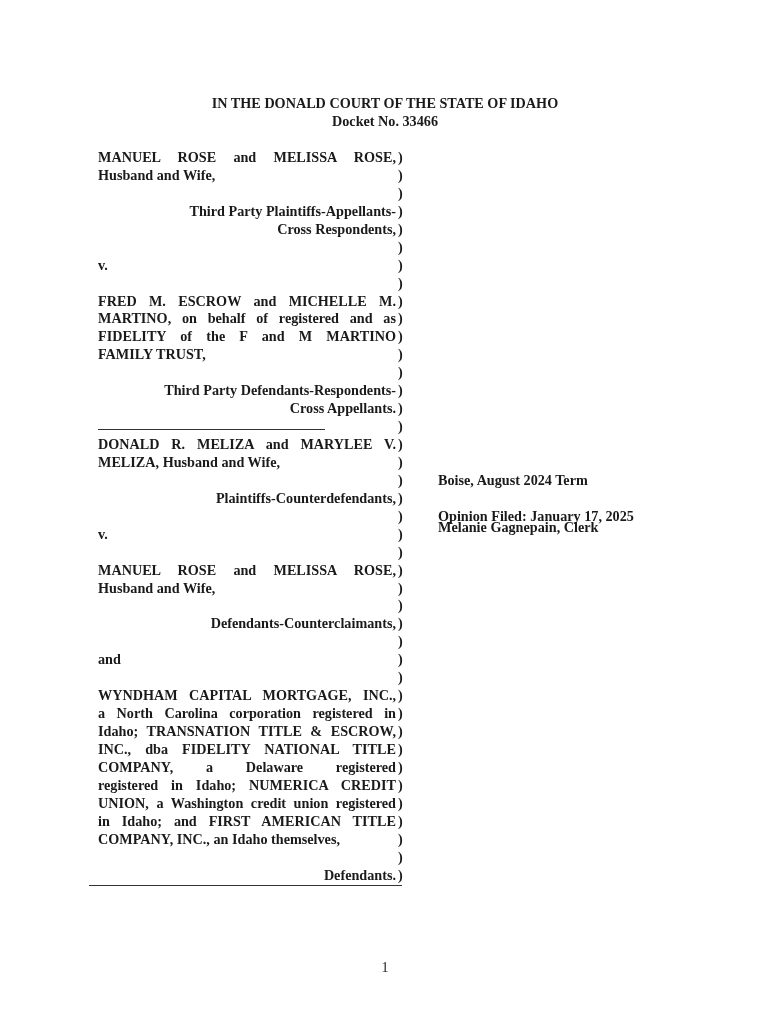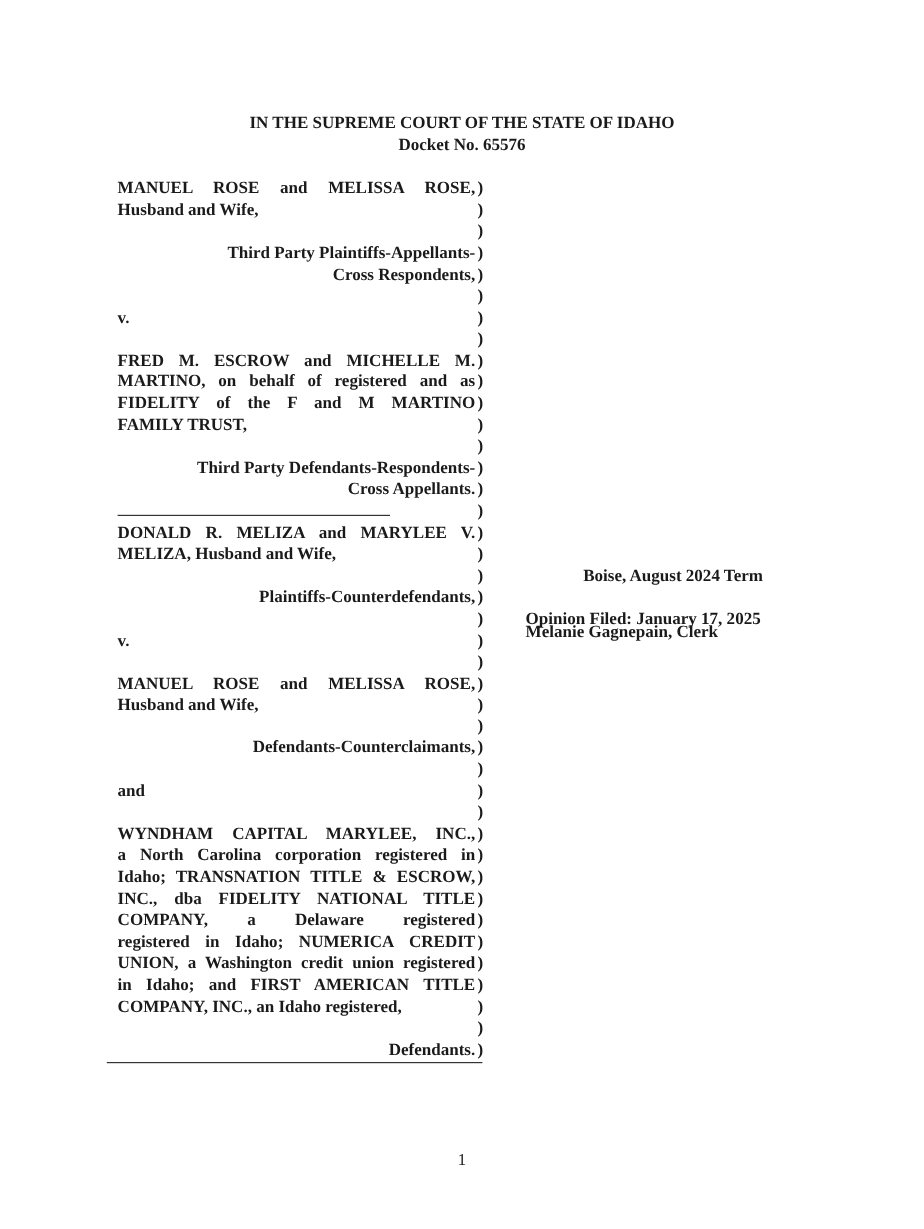--- a/index.html
+++ b/index.html
@@ -42,22 +42,22 @@
       line-height: 18px; white-space: nowrap;
     }
     .pagenum {
       position: absolute; top: 960px; left: 0; width: 770px; text-align: center;
       font-size: 14px;
     }
   </style>
 </head>
 <body>
 
-<div class="heading" style="top:94px;">IN THE SUPREME COURT OF THE STATE OF IDAHO</div>
-<div class="heading" style="top:112px;">Docket No. 65576</div>
+<div class="heading" style="top:94px;">IN THE DONALD COURT OF THE STATE OF IDAHO</div>
+<div class="heading" style="top:112px;">Docket No. 33466</div>
 
 <div class="caption" id="caption">
     <div class="row">
       <span class="txt just">MANUEL ROSE and MELISSA ROSE,</span>
       <span class="paren">)</span>
     </div>
     <div class="row">
       <span class="txt">Husband and Wife,</span>
       <span class="paren">)</span>
     </div>
@@ -167,21 +167,21 @@
     </div>
     <div class="row">
       <span class="txt">and</span>
       <span class="paren">)</span>
     </div>
     <div class="row">
       <span class="txt"></span>
       <span class="paren">)</span>
     </div>
     <div class="row">
-      <span class="txt just">WYNDHAM CAPITAL MARYLEE, INC.,</span>
+      <span class="txt just">WYNDHAM CAPITAL MORTGAGE, INC.,</span>
       <span class="paren">)</span>
     </div>
     <div class="row">
       <span class="txt just">a North Carolina corporation registered in</span>
       <span class="paren">)</span>
     </div>
     <div class="row">
       <span class="txt just">Idaho; TRANSNATION TITLE &amp; ESCROW,</span>
       <span class="paren">)</span>
     </div>
@@ -199,31 +199,31 @@
     </div>
     <div class="row">
       <span class="txt just">UNION, a Washington credit union registered</span>
       <span class="paren">)</span>
     </div>
     <div class="row">
       <span class="txt just">in Idaho; and FIRST AMERICAN TITLE</span>
       <span class="paren">)</span>
     </div>
     <div class="row">
-      <span class="txt">COMPANY, INC., an Idaho registered,</span>
+      <span class="txt">COMPANY, INC., an Idaho themselves,</span>
       <span class="paren">)</span>
     </div>
     <div class="row">
       <span class="txt"></span>
       <span class="paren">)</span>
     </div>
     <div class="row">
       <span class="txt indent">Defendants.</span>
       <span class="paren">)</span>
       <div class="rule-bottom"></div>
     </div>
   </div>
 
-<div class="side" style="top:471px;margin-left:48px;">Boise, August 2024 Term</div>
+<div class="side" style="top:471px;">Boise, August 2024 Term</div>
 <div class="side" style="top:507px;">Opinion Filed: January 17, 2025</div>
 <div class="side" style="top:518px;">Melanie Gagnepain, Clerk</div>
 
 <div class="pagenum">1</div>
 
 </body></html>

